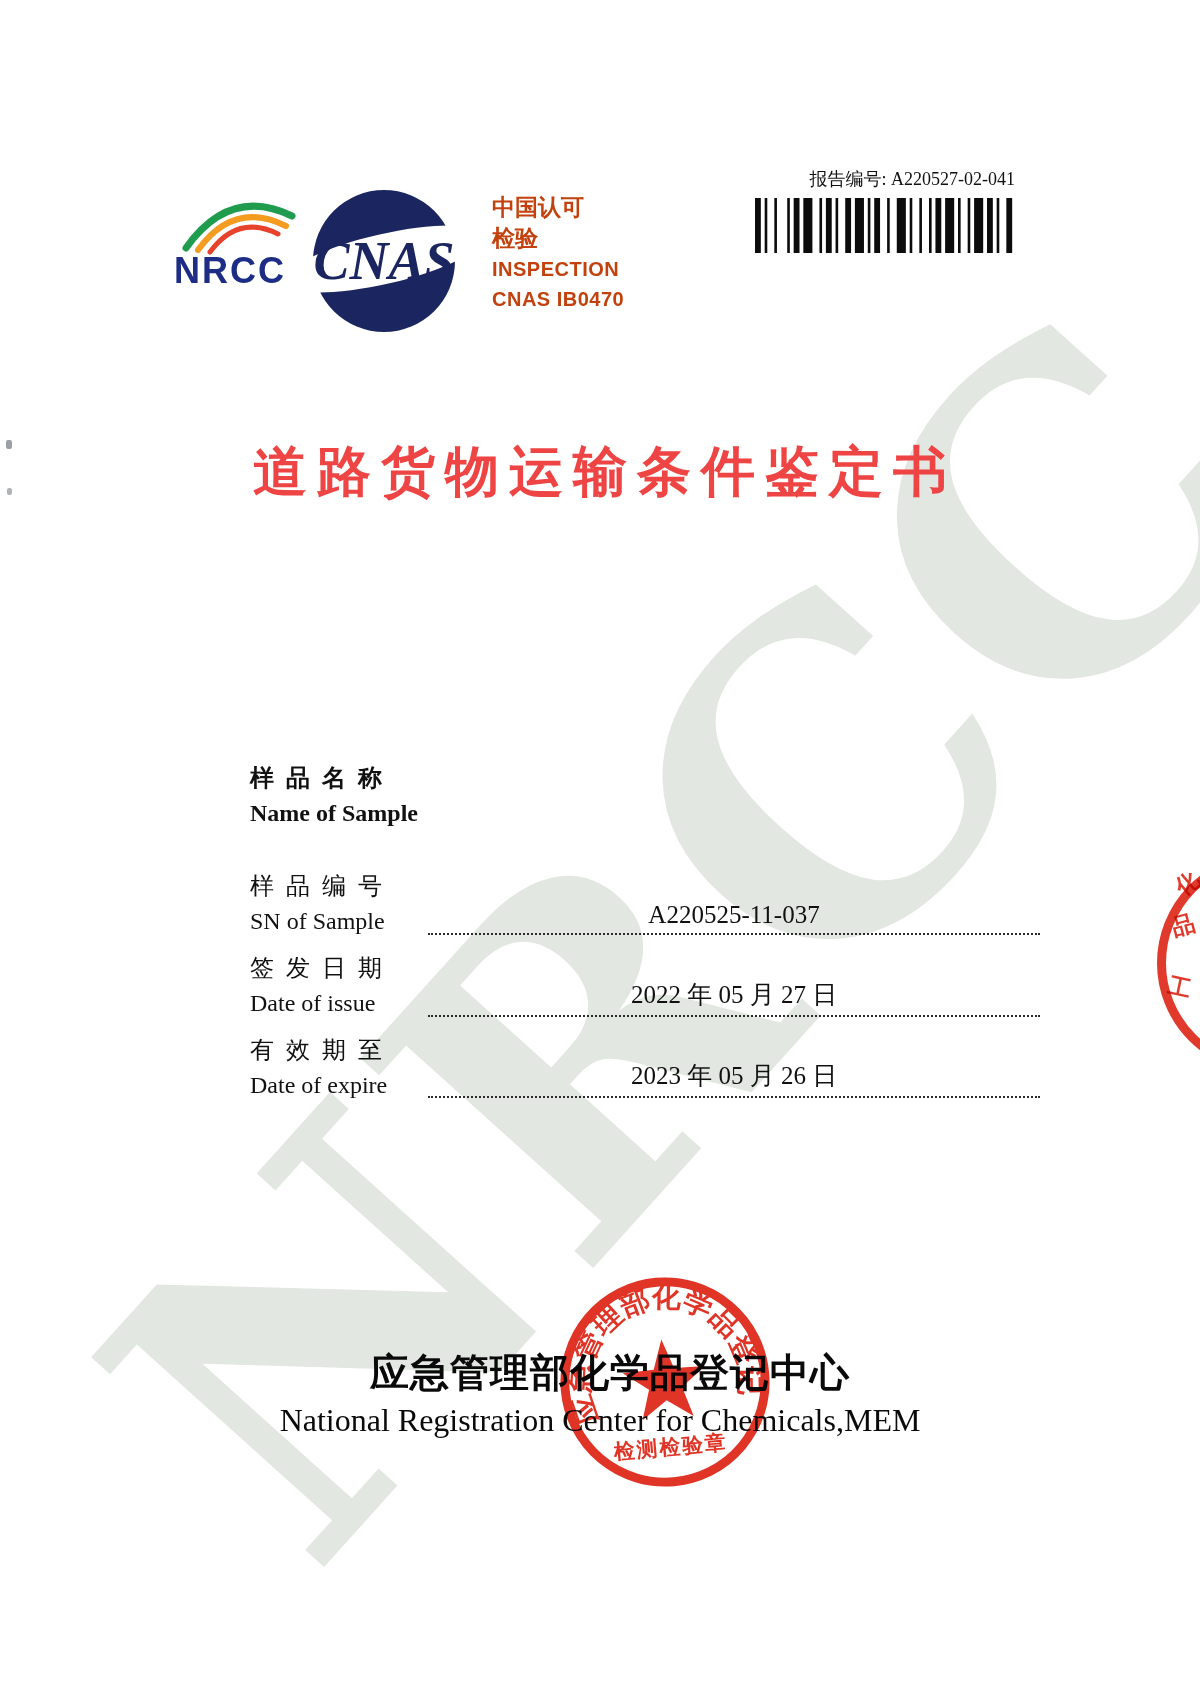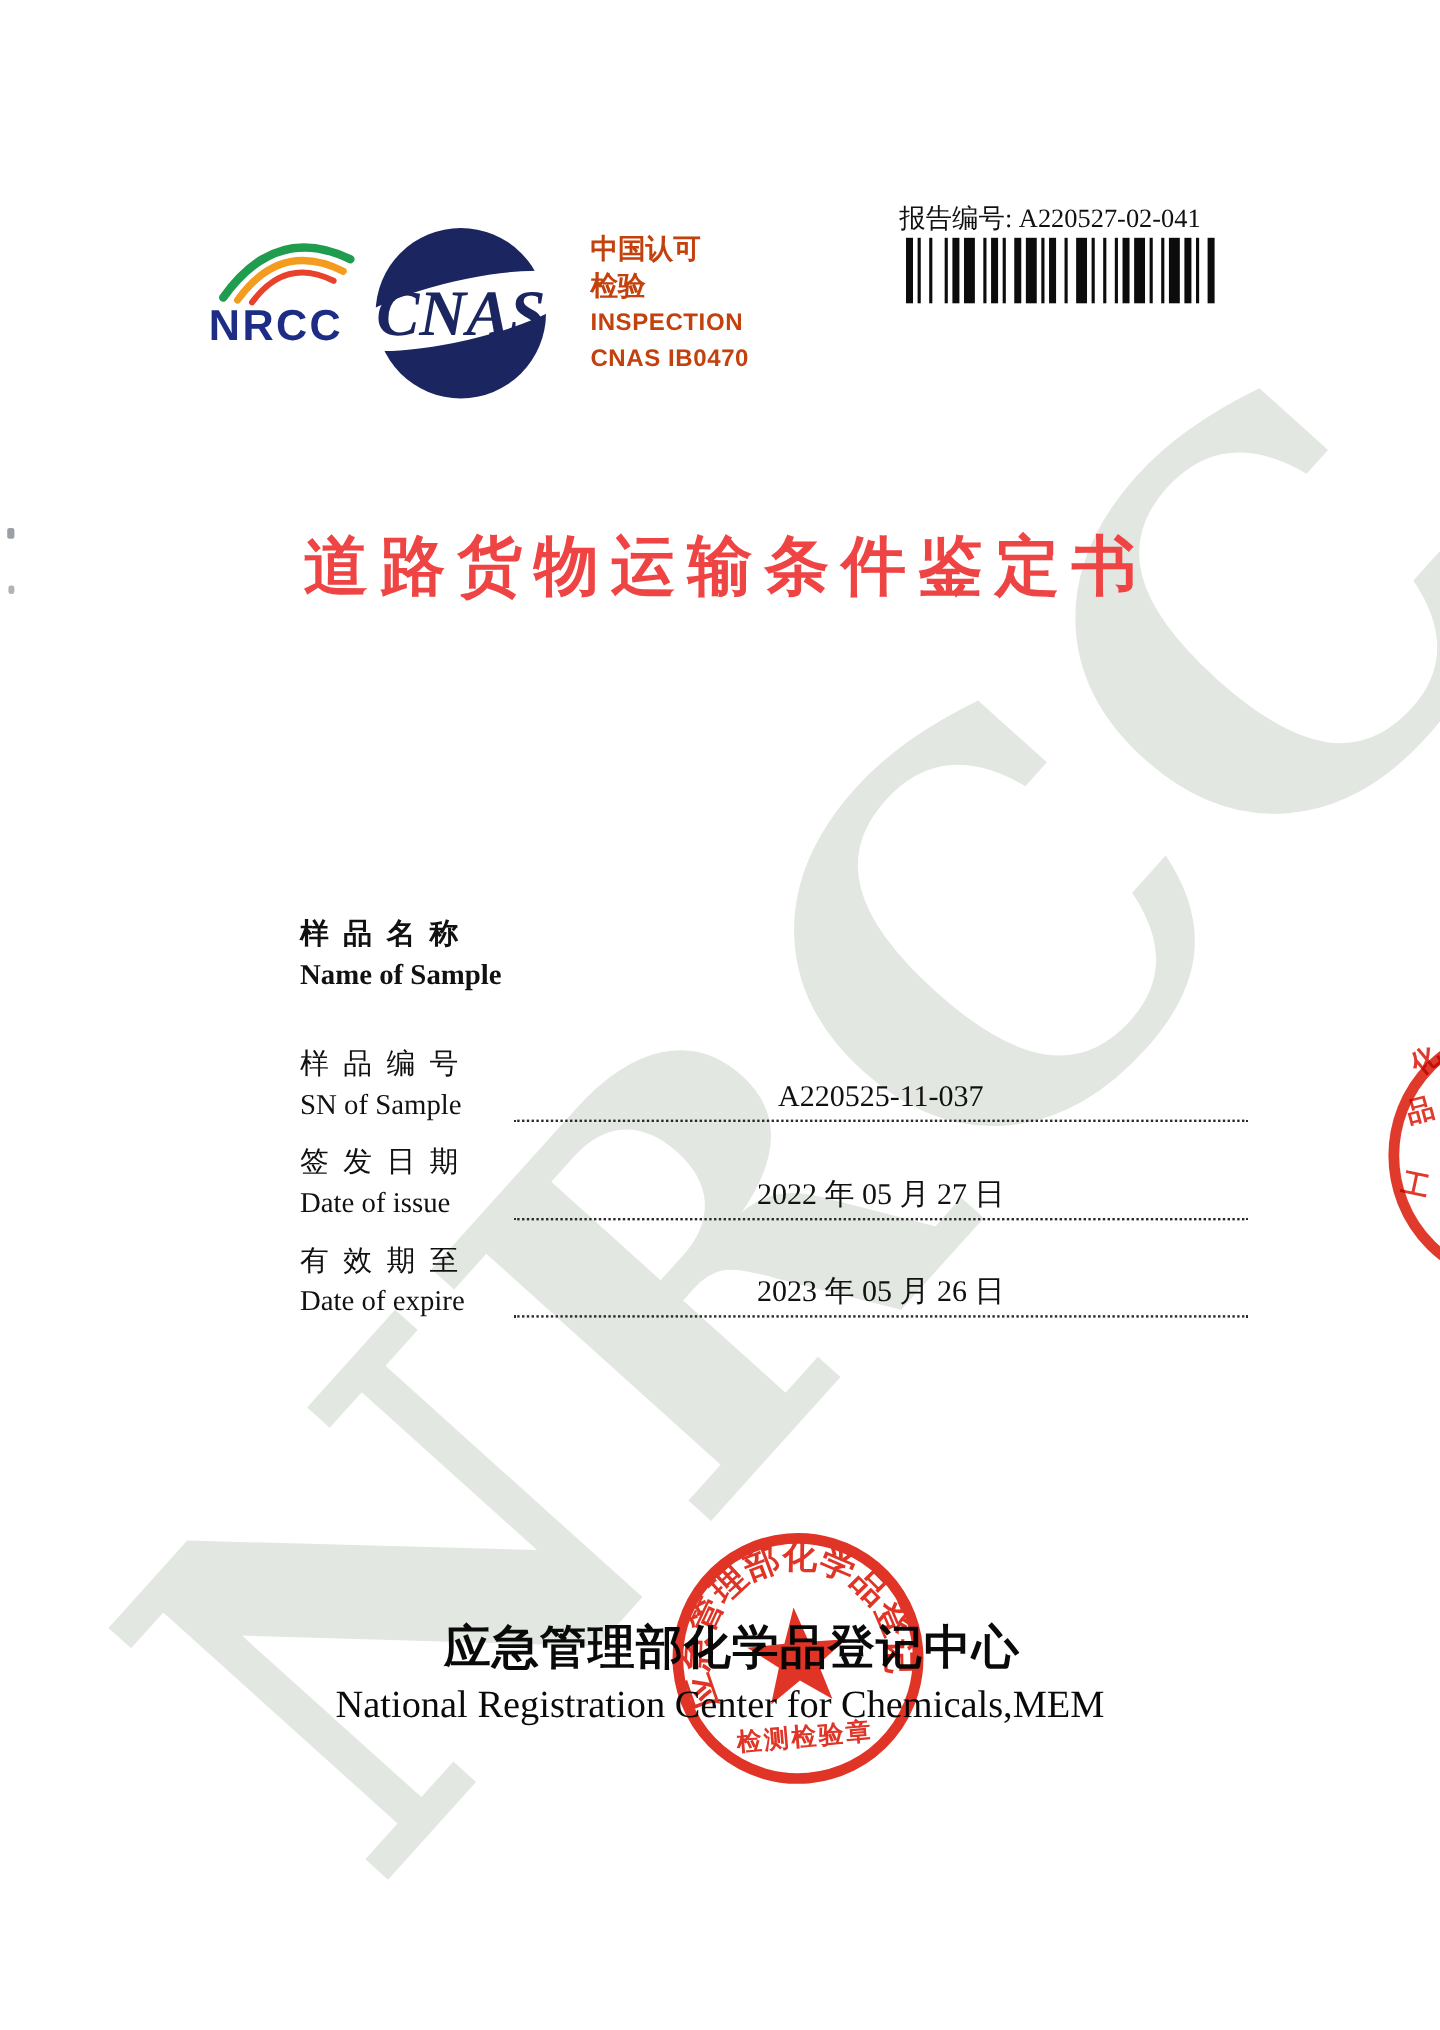--- a/index.html
+++ b/index.html
@@ -20,22 +20,22 @@
 
   
   .nrcc-logo{position:absolute;left:172px;top:182px;z-index:2;}
   .cnas-logo{position:absolute;left:296px;top:186px;z-index:2;}
   .accred{position:absolute;left:492px;top:192px;z-index:2;
     font-family:"Liberation Sans","DejaVu Sans",sans-serif;font-weight:bold;color:#c2410c;}
   .accred .zh{font-size:23px;line-height:31px;}
   .accred .en{font-size:20px;line-height:30px;letter-spacing:.5px;}
 
   
-  .report-no{position:absolute;left:735px;top:167px;width:280px;text-align:center;
-    font-size:22px;z-index:2;}
+  .report-no{position:absolute;left:735px;top:167px;width:280px;text-align:right;
+    font-size:18px;z-index:2;}
   .barcode{position:absolute;left:755px;top:198px;z-index:2;}
   .query-code{position:absolute;left:735px;top:256px;width:280px;text-align:right;
     font-size:22px;z-index:2;}
 
   
   .title-zh{position:absolute;left:0;top:436px;width:100%;text-align:center;z-index:2;
     font-family:"Liberation Sans","DejaVu Sans",sans-serif;
     font-weight:bold;font-size:54px;letter-spacing:10px;text-indent:10px;color:#ef4444;}
   .title-en{position:absolute;left:0;top:508px;width:100%;text-align:center;z-index:2;
     font-weight:bold;font-size:27px;color:#0a0a0a;}

